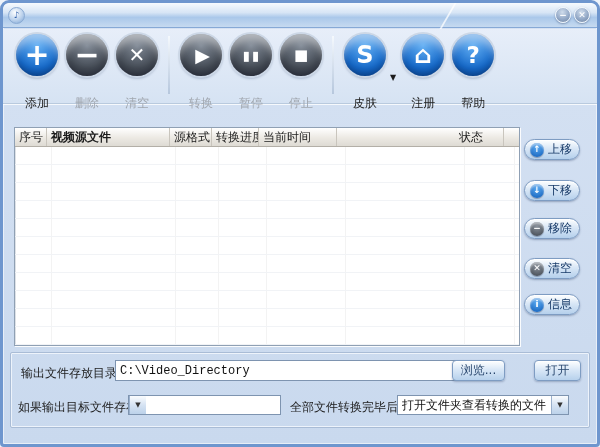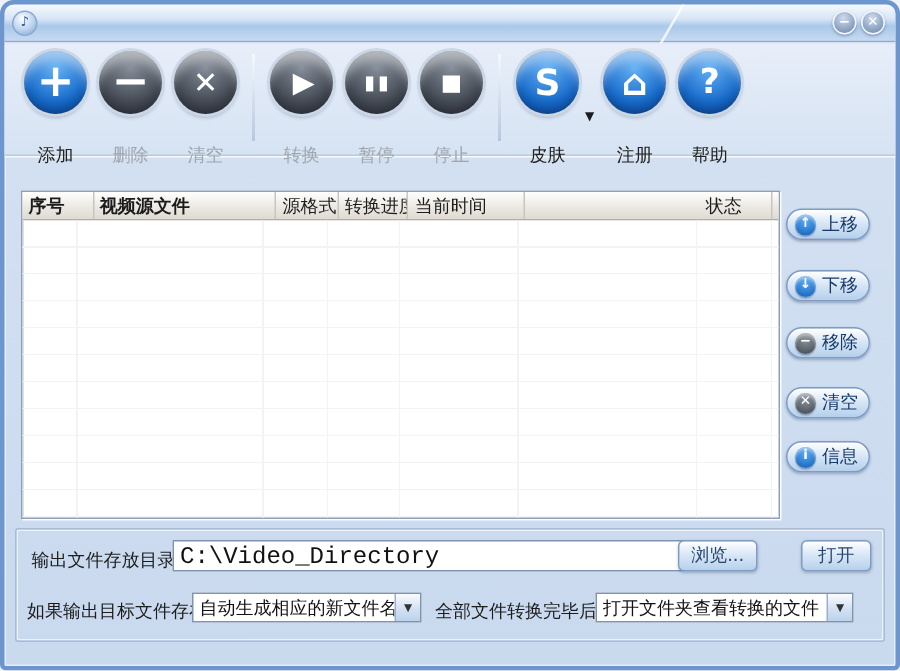--- a/index.html
+++ b/index.html
@@ -89,21 +89,21 @@
     background:#fff; border:1px solid #8fa0b4;
     box-shadow:1px 1px 0 rgba(255,255,255,.9), inset 1px 1px 0 rgba(120,135,155,.25);
     display:flex; flex-direction:column;
   }
   .thead { display:flex; height:19px; flex:0 0 auto;
     background:linear-gradient(#ffffff, #ece9e3 55%, #dedbd4);
     border-bottom:1px solid #b3afa7; font-size:12px; color:#1c1c1c; }
   .th { display:flex; align-items:center; padding-left:4px; border-right:1px solid #c9c5bd;
         white-space:nowrap; overflow:hidden; }
   .th.filler { flex:1; border-right:none; }
-  .c0{width:48px;font-weight:bold;} .c1{width:123px;font-weight:bold;} .c2{width:42px;} .c3{width:47px;}
+  .c0{width:32px;} .c1{width:123px;font-weight:bold;} .c2{width:42px;} .c3{width:47px;}
   .c4{width:78px;} .c5{width:118px;margin-top:32px;} .c6{width:49px;}
   .tbody { flex:1;
     background-image:
       repeating-linear-gradient(to bottom, transparent 0 17px, #f1f3f6 17px 18px),
       linear-gradient(to right,
         transparent 0 36px, #f3f3f3 36px 37px, transparent 37px 160px, #f3f3f3 160px 161px,
         transparent 161px 203px, #f3f3f3 203px 204px, transparent 204px 251px, #f3f3f3 251px 252px,
         transparent 252px 330px, #f3f3f3 330px 331px, transparent 331px 449px, #f3f3f3 449px 450px,
         transparent 450px 499px, #f3f3f3 499px 500px, transparent 500px);
   }
@@ -133,21 +133,21 @@
     border:1px solid #a9bcd6; border-radius:2px;
     box-shadow:inset 0 0 0 1px #edf3fb;
   }
   .form-label { position:absolute; font-size:12px; color:#1c1c1c; white-space:nowrap; }
   .dir-label   { left:10px; top:12px; }
   .exists-label{ left:7px;  top:46px; }
   .after-label { left:279px; top:46px; }
   .dir-input {
     position:absolute; left:104px; top:7px; width:341px; height:21px;
     border:1px solid #7e94b0; background:#fff; padding:0 4px;
-    font-family:"Liberation Mono","DejaVu Sans Mono",monospace; font-size:16px; color:#111;
+    font-family:"Liberation Mono","DejaVu Sans Mono",monospace; font-size:12px; color:#111;
   }
   .push-btn {
     position:absolute; height:21px; border-radius:4px;
     border:1px solid #7e9cc2;
     background:linear-gradient(#feffff, #dae8f7 45%, #b7d1ec);
     box-shadow:0 1px 2px rgba(30,50,90,.3), inset 0 1px 0 #fff;
     font-size:12px; color:#29476e; display:flex; align-items:center; justify-content:center;
     cursor:default;
     text-align:center;
   }
@@ -259,21 +259,20 @@
   </div>
 
   <div class="bottom-box">
     <div class="form-label dir-label">输出文件存放目录:</div>
     <input class="dir-input" type="text" readonly="" value="C:\Video_Directory" style="">
     <div class="push-btn browse-btn">浏览...</div>
     <div class="push-btn open-btn">打开</div>
 
     <div class="form-label exists-label">如果输出目标文件存在:</div>
     <div class="combo combo1">
-      <div class="combo-text">自动生成相应的新文件名</div>
       <div class="combo-arrow">▼</div>
     </div>
 
     <div class="form-label after-label">全部文件转换完毕后:</div>
     <div class="combo combo2">
       <div class="combo-text">打开文件夹查看转换的文件</div>
       <div class="combo-arrow">▼</div>
     </div>
   </div>
 

